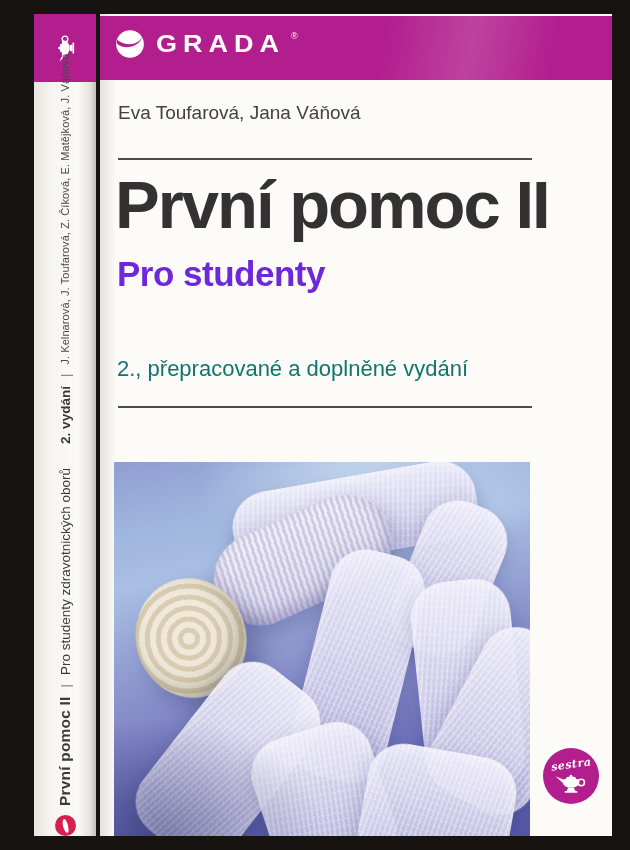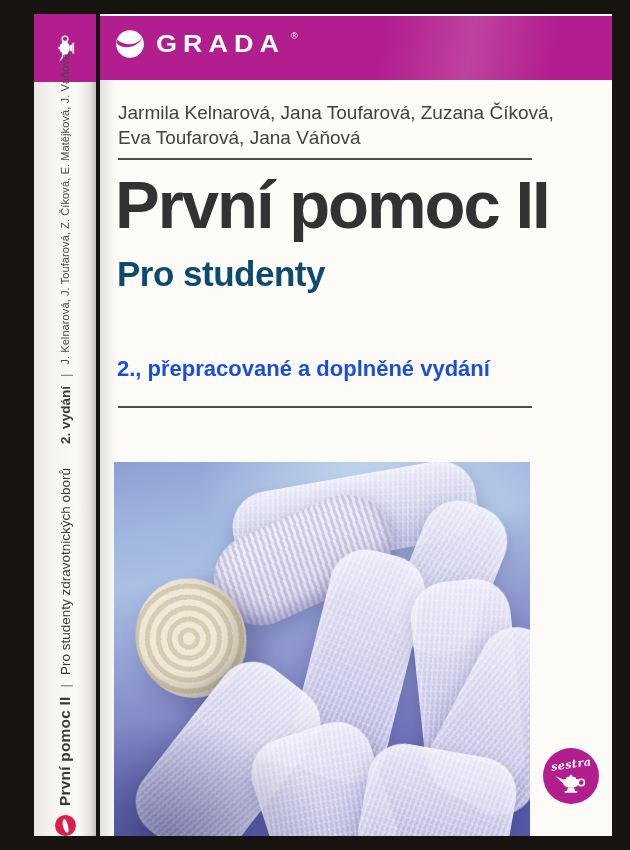--- a/index.html
+++ b/index.html
@@ -76,25 +76,25 @@
   }
   .rule{position:absolute;left:18px;width:414px;height:2px;background:#4c4a4a;}
   .rule1{top:144px;}
   .rule2{top:392px;}
   .title{
     position:absolute;left:15px;top:152px;width:480px;
     font-size:67px;font-weight:bold;color:#333132;letter-spacing:-2px;
   }
   .subtitle{
     position:absolute;left:17px;top:238px;width:470px;
-    font-size:35px;font-weight:bold;color:#0c4a6e;line-height:1.26;letter-spacing:-.5px;
+    font-size:35px;font-weight:bold;color:#6d28d9;line-height:1.26;letter-spacing:-.5px;
   }
   .edition{
     position:absolute;left:17px;top:342px;width:470px;
-    font-size:22px;font-weight:bold;color:#1d4ed8;
+    font-size:22px;font-weight:normal;color:#0f766e;
   }
 
   
   .photo{
     position:absolute;left:14px;top:448px;width:416px;height:374px;overflow:hidden;
     background:linear-gradient(168deg,#8f9ed2 0%,#9fb6de 16%,#a9bfe3 28%,#8d96cd 50%,#767abf 68%,#6064af 84%,#5357a5 100%);
   }
   .photo::before{ 
     content:"";position:absolute;inset:0;
     background:radial-gradient(ellipse 60% 35% at 62% 6%,rgba(208,228,245,.85),rgba(208,228,245,0) 70%);
@@ -178,21 +178,20 @@
         <svg width="32" height="32" viewBox="0 0 30 30">
           <circle cx="15" cy="15" r="13" fill="#fff"></circle>
           <path d="M3 11 C 10 17 22 17 27 8 C 23 19 8 21 2.5 14 Z" fill="#b21e8e"></path>
         </svg>
         <span class="grada-word">GRADA</span>
         <span class="grada-reg">®</span>
       </div>
     </div>
 
     <div class="authors">
-      <div>Jarmila Kelnarová, Jana Toufarová, Zuzana Číková,</div>
       <div>Eva Toufarová, Jana Váňová</div>
     </div>
 
     <div class="rule rule1"></div>
 
     <div class="title">První pomoc II</div>
 
     <div class="subtitle">
       <div>Pro studenty</div>
     </div>

